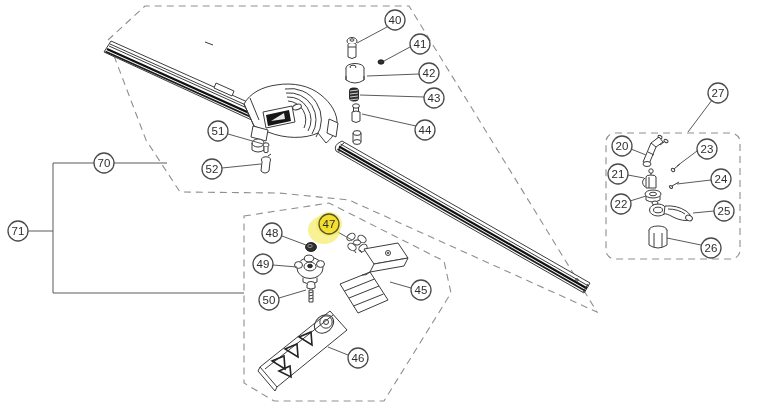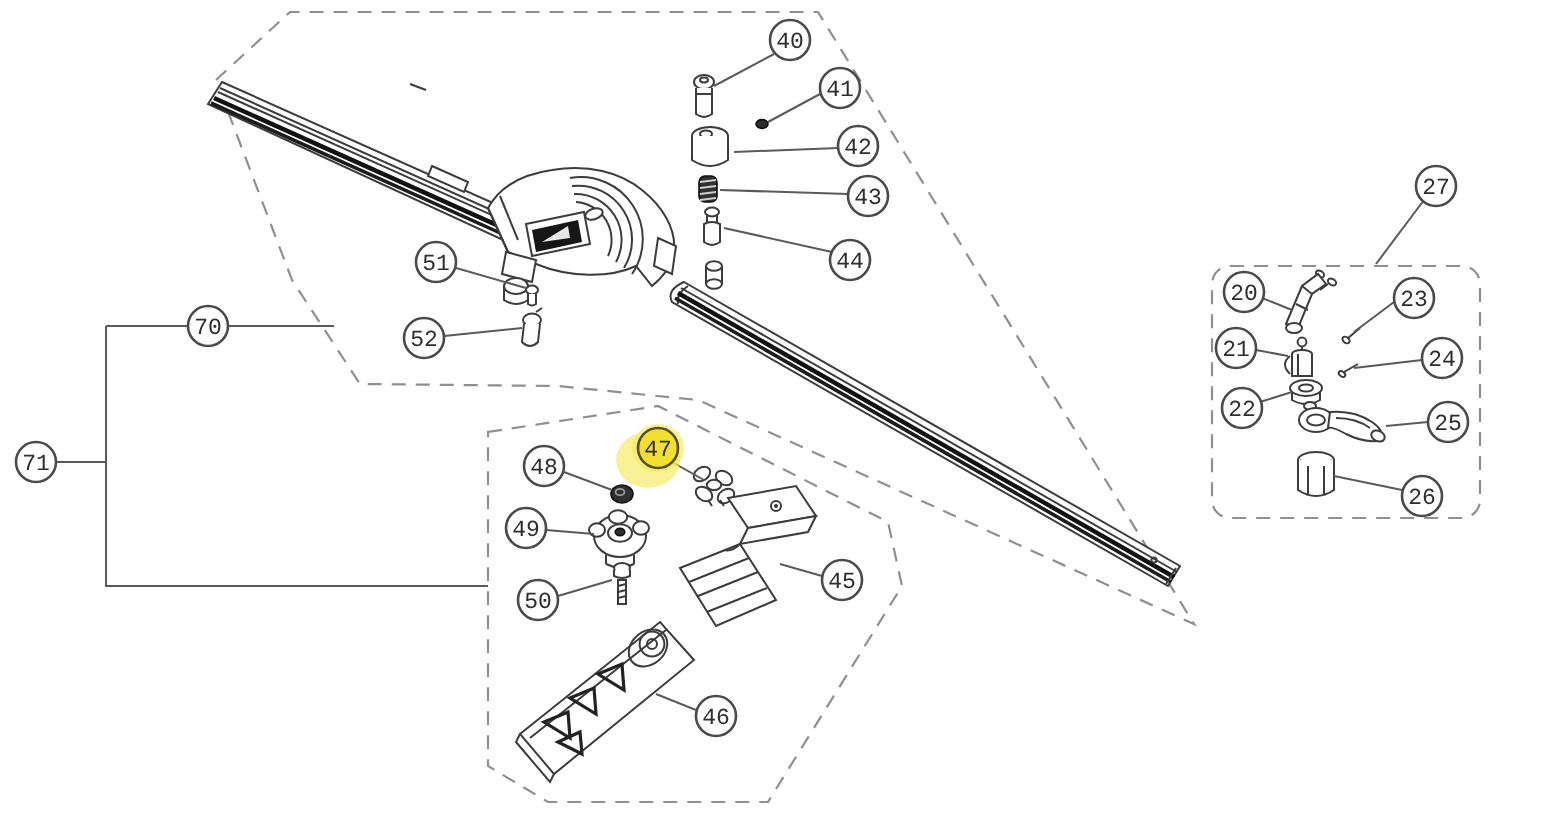--- a/index.html
+++ b/index.html
@@ -1,17 +1,17 @@
 <!DOCTYPE html>
 <html><head>
 <meta charset="utf-8">
 <style>
   html,body{margin:0;padding:0;background:#ffffff;}
   .stage{position:relative;width:771px;height:414px;background:#ffffff;overflow:hidden;
-         font-family:Liberation Mono, monospace;}
+         font-family:Liberation Sans, sans-serif;}
   svg{display:block}
   .dash{fill:none;stroke:#8f8f8f;stroke-width:1.1;stroke-dasharray:7 5;}
   .lead{fill:none;stroke:#5a5a5a;stroke-width:1;}
   .ln{fill:none;stroke:#3c3c3c;stroke-width:1;}
   .lnw{fill:#ffffff;stroke:#3c3c3c;stroke-width:1;}
   .lnb{fill:none;stroke:#111111;stroke-width:2.2;}
   .lnb2{fill:none;stroke:#1c1c1c;stroke-width:1.8;}
   .dark{fill:#2f2f2f;stroke:#111;stroke-width:0.8;}
   .balloon{fill:#ffffff;stroke:#4a4a4a;stroke-width:1.3;}
   .balloon.hl{fill:#f2df2f;stroke:#55502a;}

